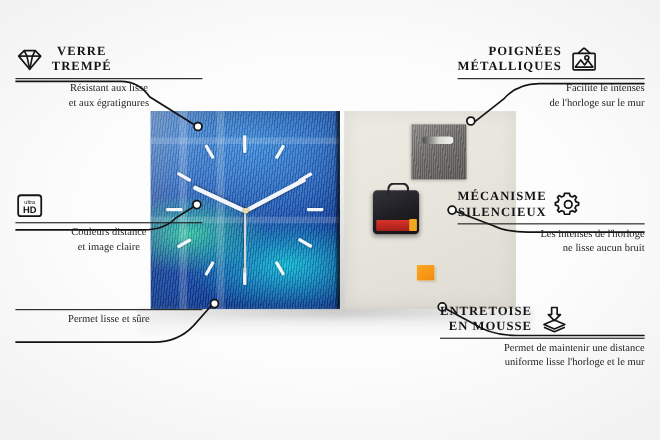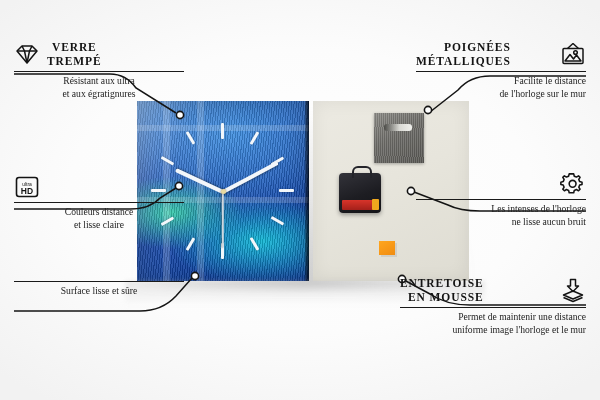--- a/index.html
+++ b/index.html
@@ -76,21 +76,21 @@
   .callout .head{display:flex;align-items:center;gap:7px;}
   .callout .title{
     font-size:11.5px;font-weight:bold;letter-spacing:.9px;color:#141414;
     line-height:1.22;text-transform:uppercase;
   }
   .callout .rule{height:1.4px;background:#1a1a1a;margin:3px 0 3px;}
   .callout .desc{font-size:9.6px;color:#222;line-height:1.3;}
   .callout.left .head{justify-content:flex-start;}
   .callout.left .title,.callout.left .desc{text-align:center;}
   .callout.right{text-align:right;}
-  .callout.right .head{justify-content:space-between;}
+  .callout.right .head{justify-content:flex-start;}
   .callout.right .title,.callout.right .desc{text-align:right;}
   .ico{width:26px;height:24px;flex:0 0 26px;display:block;}
   svg{display:block;overflow:visible;}
   .leader{position:absolute;left:0;top:0;width:600px;height:400px;pointer-events:none;}
 </style>
 </head>
 <body>
 
 <div id="stage">
 
@@ -171,46 +171,46 @@
           </g>
         </svg>
       </span>
       <span class="title">
         <span>VERRE</span><br>
         <span>TREMPÉ</span>
       </span>
     </div>
     <div class="rule"></div>
     <div class="desc">
-      <span>Résistant aux ultra</span><br>
+      <span>Résistant aux lisse</span><br>
       <span>et aux égratignures</span>
     </div>
   </div>
 
   <div class="callout left" style="left:14px;top:175px;">
     <div class="head">
       <span class="ico">
         <svg viewBox="0 0 26 24" width="26" height="24">
           <rect x="2.5" y="2.5" width="21" height="19" rx="2.5" fill="none" stroke="#141414" stroke-width="1.6"></rect>
           <text x="13" y="10.5" font-family="Liberation Sans, sans-serif" font-size="5" text-anchor="middle" fill="#141414">ultra</text>
           <text x="13" y="18.5" font-family="Liberation Sans, sans-serif" font-size="8.5" font-weight="bold" text-anchor="middle" fill="#141414">HD</text>
         </svg>
       </span>
     </div>
     <div class="rule"></div>
     <div class="desc">
       <span>Couleurs distance</span><br>
-      <span>et lisse claire</span>
+      <span>et image claire</span>
     </div>
   </div>
 
   <div class="callout left" style="left:14px;top:278px;">
     <div class="rule"></div>
     <div class="desc">
-      <span>Surface lisse et sûre</span>
+      <span>Permet lisse et sûre</span>
     </div>
   </div>
 
   <div class="callout right" style="left:416px;top:40px;width:170px;">
     <div class="head">
       <span class="title">
         <span>POIGNÉES</span><br>
         <span>MÉTALLIQUES</span>
       </span>
       <span class="ico">
@@ -219,29 +219,30 @@
             <path d="M13 1.5 L7.5 6.5 M13 1.5 L18.5 6.5"></path>
             <rect x="3" y="6.5" width="20" height="15" rx="1"></rect>
             <path d="M5 19 L10 12.5 L13.5 17 L16.5 13 L21 19 Z"></path>
             <circle cx="15.5" cy="10.5" r="1.8"></circle>
           </g>
         </svg>
       </span>
     </div>
     <div class="rule"></div>
     <div class="desc">
-      <span>Facilite le distance</span><br>
+      <span>Facilite le intenses</span><br>
       <span>de l'horloge sur le mur</span>
     </div>
   </div>
 
   <div class="callout right" style="left:416px;top:172px;width:170px;">
     <div class="head">
       <span class="title">
-        <br>
+        <span>MÉCANISME</span><br>
+        <span>SILENCIEUX</span>
       </span>
       <span class="ico">
         <svg viewBox="0 0 26 24" width="26" height="24">
           <g fill="none" stroke="#141414" stroke-width="1.6" stroke-linejoin="round">
             <path d="M13 2.5 l2.3 .0 .6 2.4 2.2 .9 2.1 -1.3 1.6 1.6 -1.3 2.1 .9 2.2 2.4 .6 0 2.3 -2.4 .6 -.9 2.2 1.3 2.1 -1.6 1.6 -2.1 -1.3 -2.2 .9 -.6 2.4 -2.3 0 -2.3 0 -.6 -2.4 -2.2 -.9 -2.1 1.3 -1.6 -1.6 1.3 -2.1 -.9 -2.2 -2.4 -.6 0 -2.3 2.4 -.6 .9 -2.2 -1.3 -2.1 1.6 -1.6 2.1 1.3 2.2 -.9 .6 -2.4 z" transform="translate(-1.3,-0.6) scale(0.98)"></path>
             <circle cx="12.6" cy="11.8" r="3.4"></circle>
           </g>
         </svg>
       </span>
     </div>
@@ -264,17 +265,17 @@
             <path d="M10.5 1.5 L15.5 1.5 L15.5 8 L18.5 8 L13 13.5 L7.5 8 L10.5 8 Z"></path>
             <path d="M13 13 L22.5 17 L13 21 L3.5 17 Z"></path>
             <path d="M3.5 19.5 L13 23.5 L22.5 19.5"></path>
           </g>
         </svg>
       </span>
     </div>
     <div class="rule"></div>
     <div class="desc">
       <span>Permet de maintenir une distance</span><br>
-      <span>uniforme image l'horloge et le mur</span>
+      <span>uniforme lisse l'horloge et le mur</span>
     </div>
   </div>
 
 </div>
 
 </body></html>

